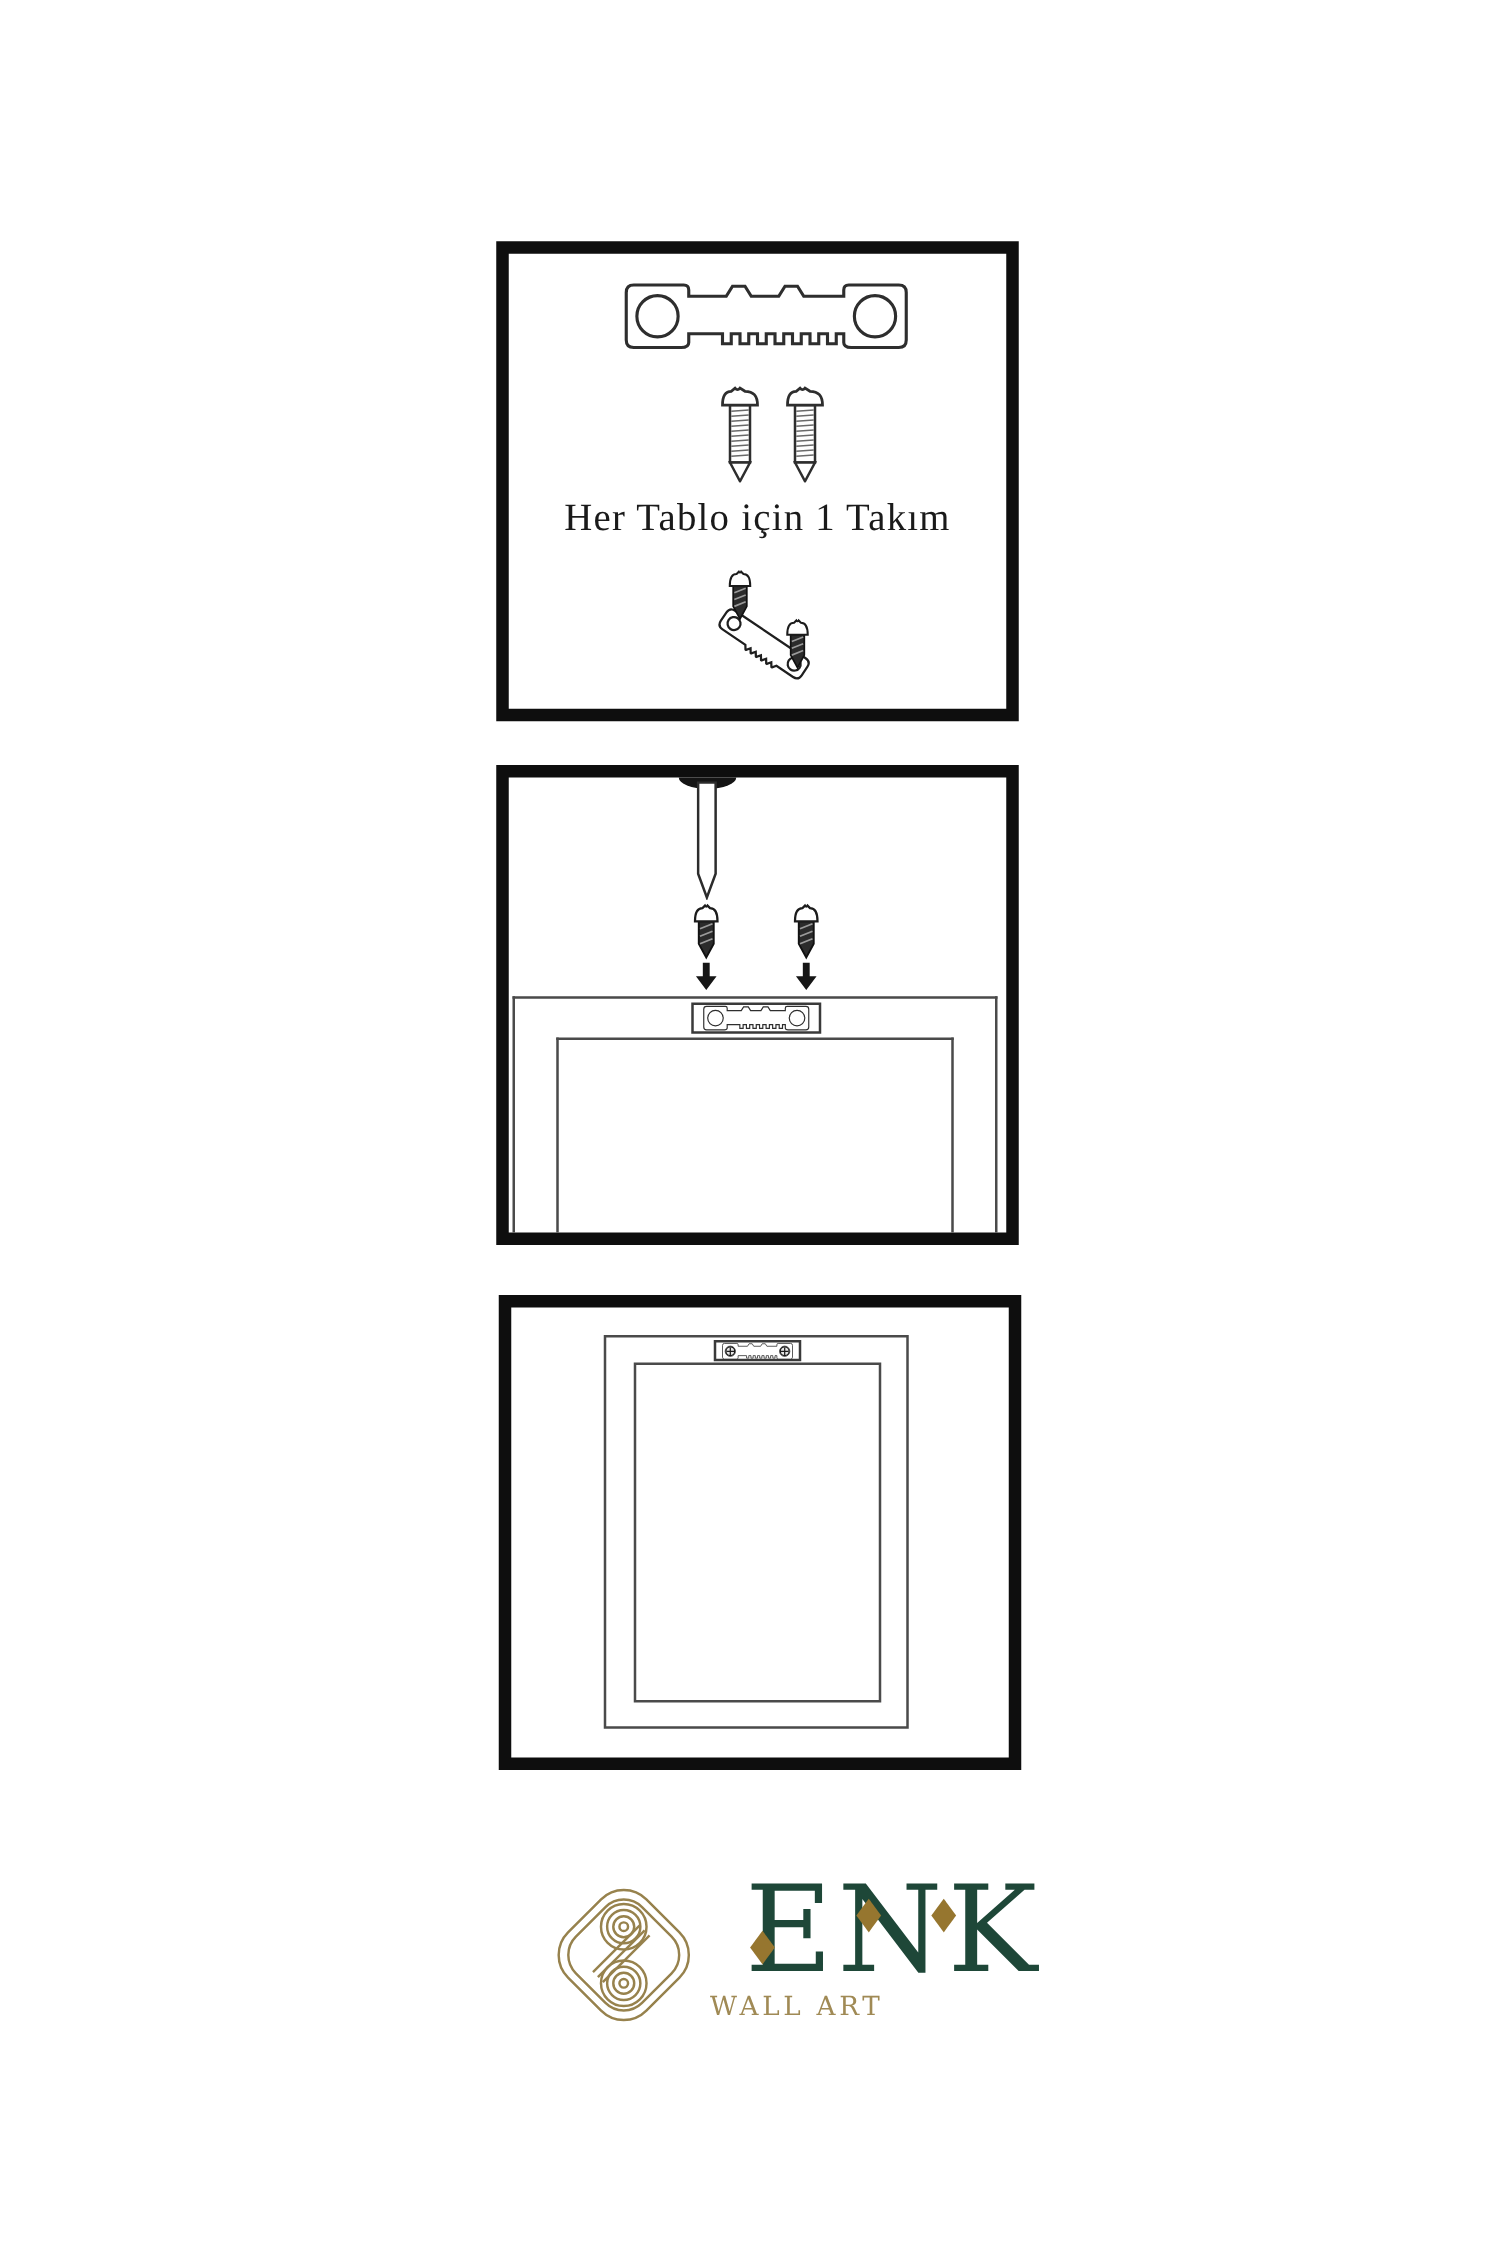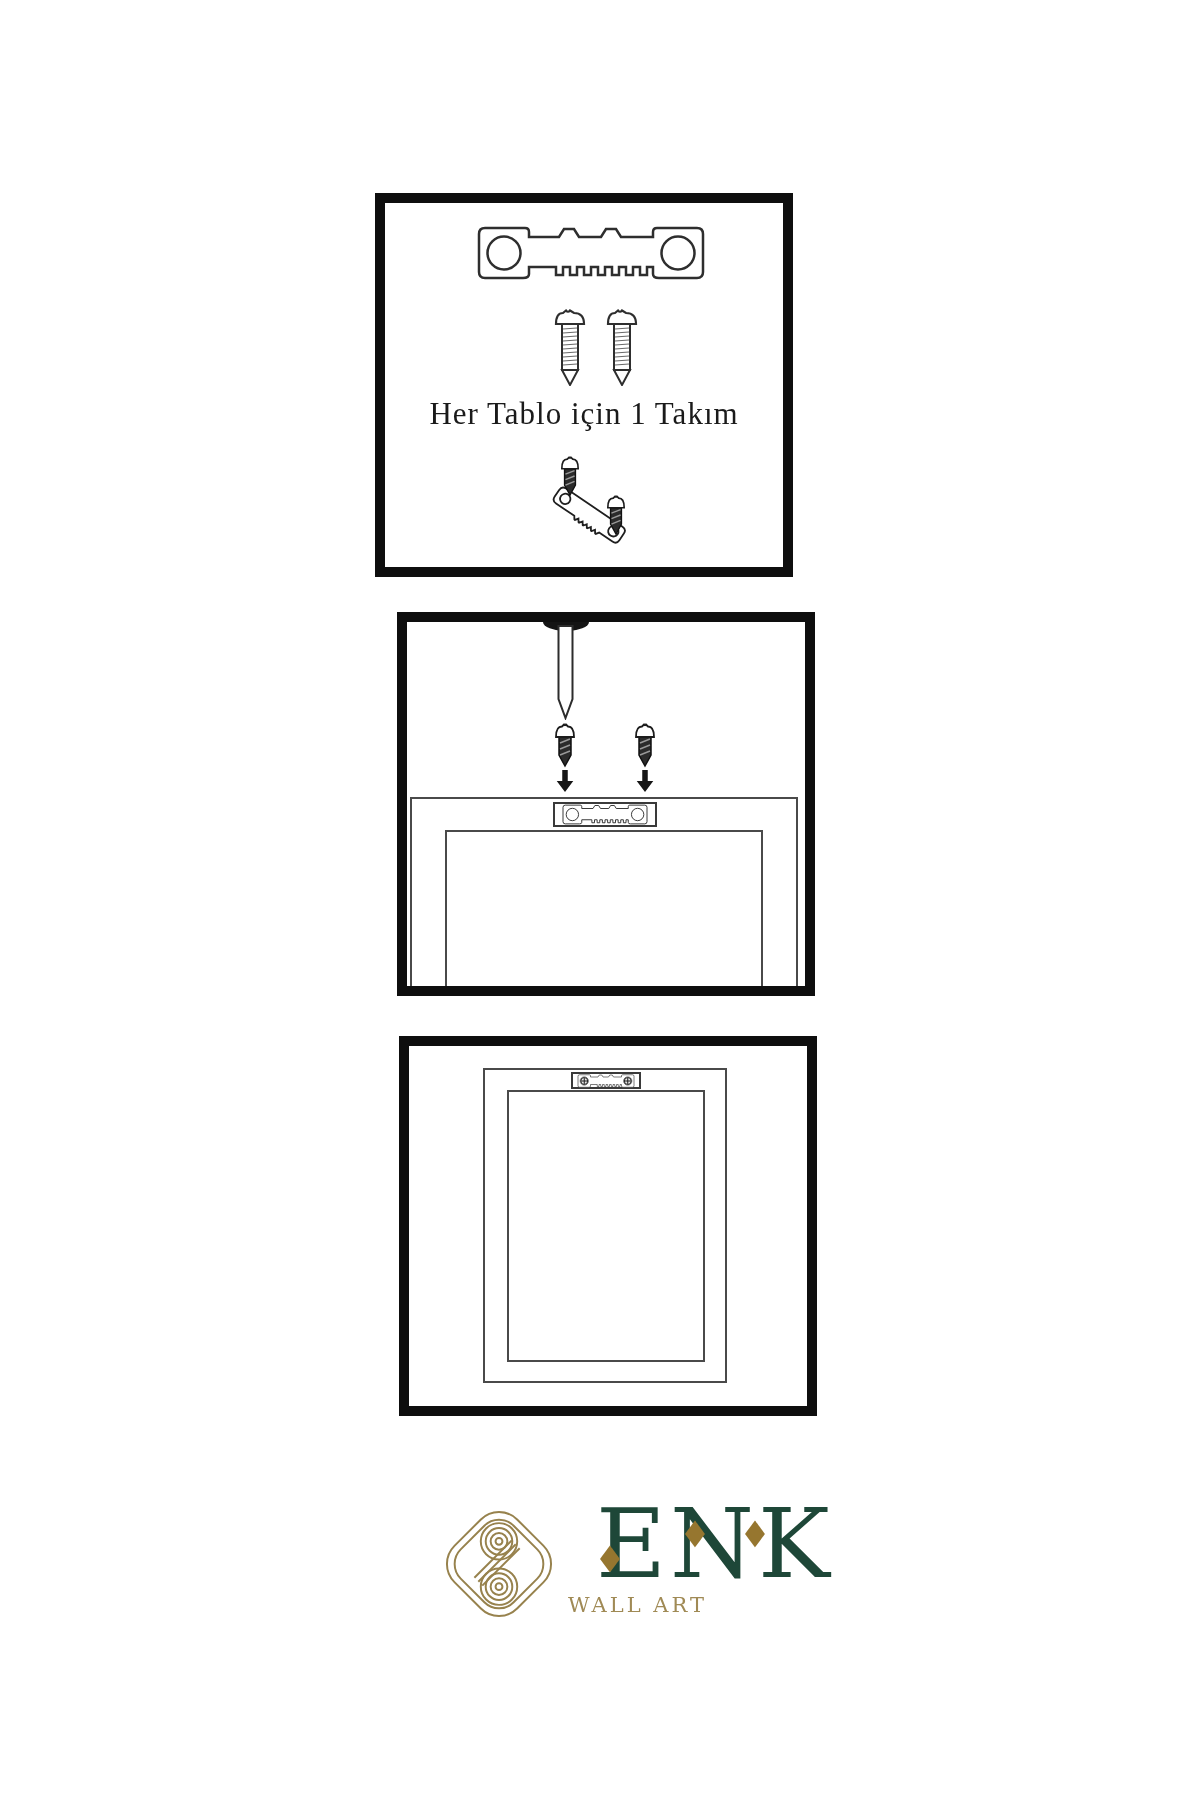--- a/index.html
+++ b/index.html
@@ -70,21 +70,21 @@
                L57.5,24.5 L55,21 L52.5,24.5 L50,21 L47.5,24.5 L45,21 L42.5,24.5 L40,21 L37.5,24.5 L35,21 L32.5,24.5 L30,21
                H8 Q3,21 3,16 V8 Q3,3 8,3 Z" fill="#ffffff" stroke="#1f1f1f" stroke-width="1.8"></path>
       <circle cx="13" cy="12" r="5.2" fill="#ffffff" stroke="#1f1f1f" stroke-width="1.8"></circle>
       <circle cx="71" cy="12" r="5.2" fill="#ffffff" stroke="#1f1f1f" stroke-width="1.8"></circle>
     </g>
   </defs>
 </svg>
 
 <div class="canvas">
 
-  <div class="panel" style="left:375px;top:193px;width:418px;height:384px;">
+  <div class="panel" style="left:397px;top:193px;width:418px;height:384px;">
     <div class="panel-inner">
       <svg class="abs" style="left:90px;top:22px" width="232" height="56" viewBox="0 0 232 56">
           <use href="#plate"></use>
         </svg>
       <svg class="abs" style="left:168px;top:105px" width="34" height="78" viewBox="0 0 34 78">
           <use href="#bigscrew"></use>
         </svg>
       <svg class="abs" style="left:220px;top:105px" width="34" height="78" viewBox="0 0 34 78">
           <use href="#bigscrew"></use>
         </svg>

